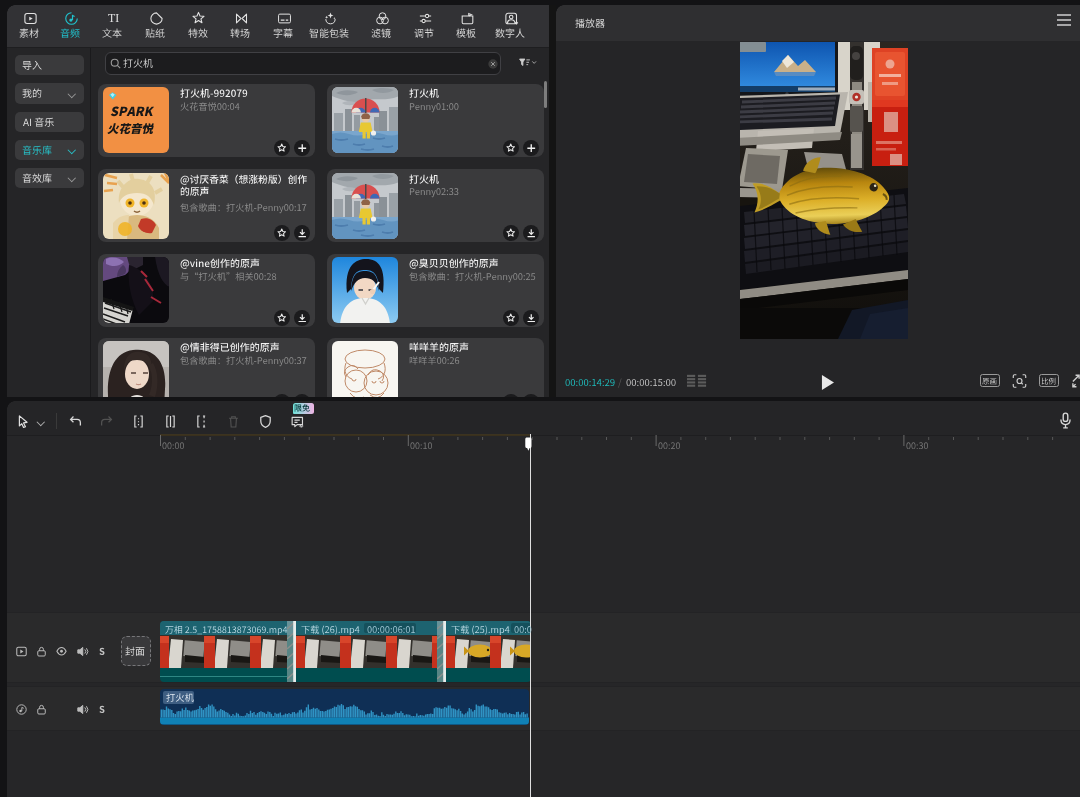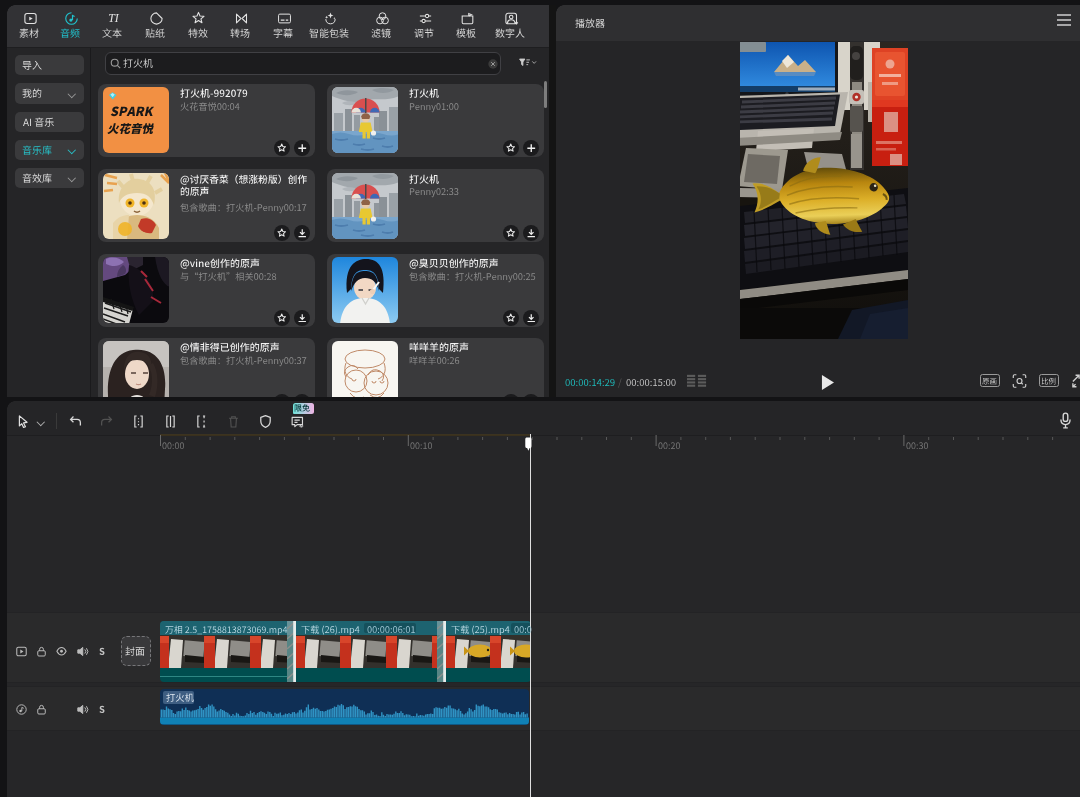--- a/index.html
+++ b/index.html
@@ -1,18 +1,18 @@
 <!DOCTYPE html>
 <html><head><meta charset="utf-8">
 <style>
 * { margin:0; padding:0; box-sizing:border-box; }
 html,body { width:1080px; height:797px; overflow:hidden; background:#141414;
   font-family:"Liberation Sans", sans-serif; }
 .abs { position:absolute; }
-#stage { position:relative; width:1080px; height:631px;font-style:italic; }
+#stage { position:relative; width:1080px; height:631px; }
 
 
 #leftpanel { left:0; top:0; width:549px; height:397px; background:#252527; }
 #topbar { left:0; top:0; width:549px; height:48px; background:#323235; border-bottom:1px solid #1e1e20; }
 #sidebar { left:0; top:48px; width:91px; height:349px; background:#252527; border-right:1px solid #1a1a1c; }
 .sbtn { position:absolute; left:15px; width:69px; height:20.5px; background:#3a3a3c; border-radius:5px; }
 .chev { position:absolute; width:5.5px; height:5.5px; border-right:1.3px solid #9a9a9a; border-bottom:1.3px solid #9a9a9a; transform:rotate(45deg); }
 #search { left:104.5px; top:52px; width:396px; height:23px; background:#1c1c1e; border:1px solid #404044; border-radius:6px; }
 .card { position:absolute; width:217px; height:73px; background:#3a3a3c; border-radius:8px; }
 .thumb { position:absolute; width:66px; height:66px; left:4.5px; top:3.5px; border-radius:6px; overflow:hidden; }

